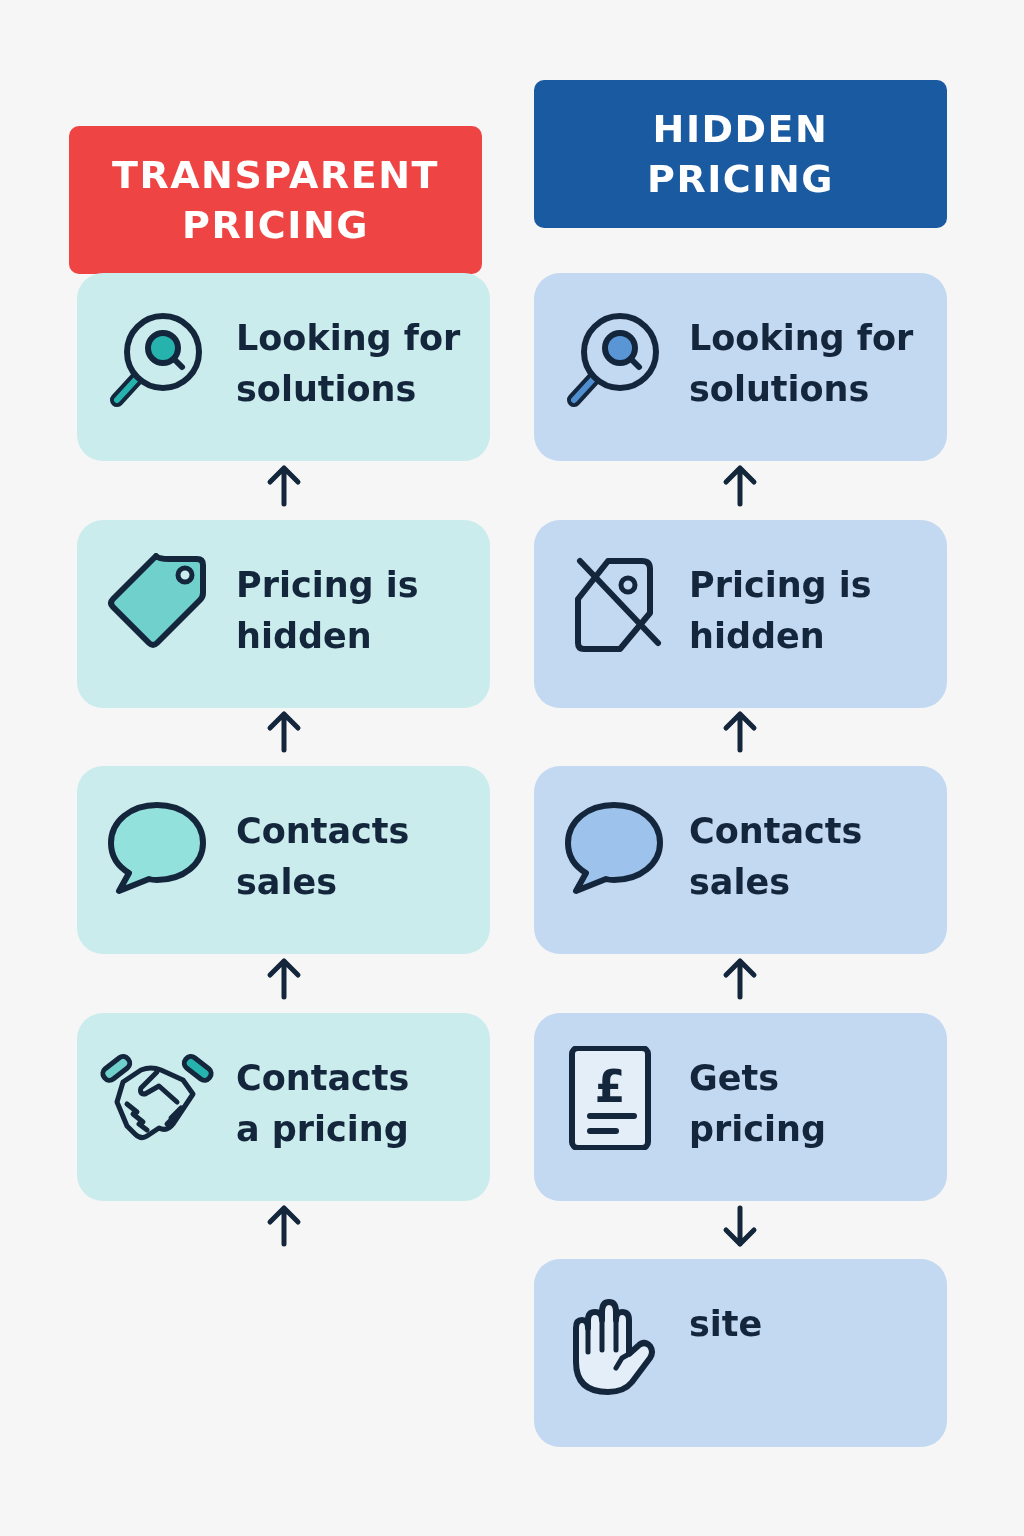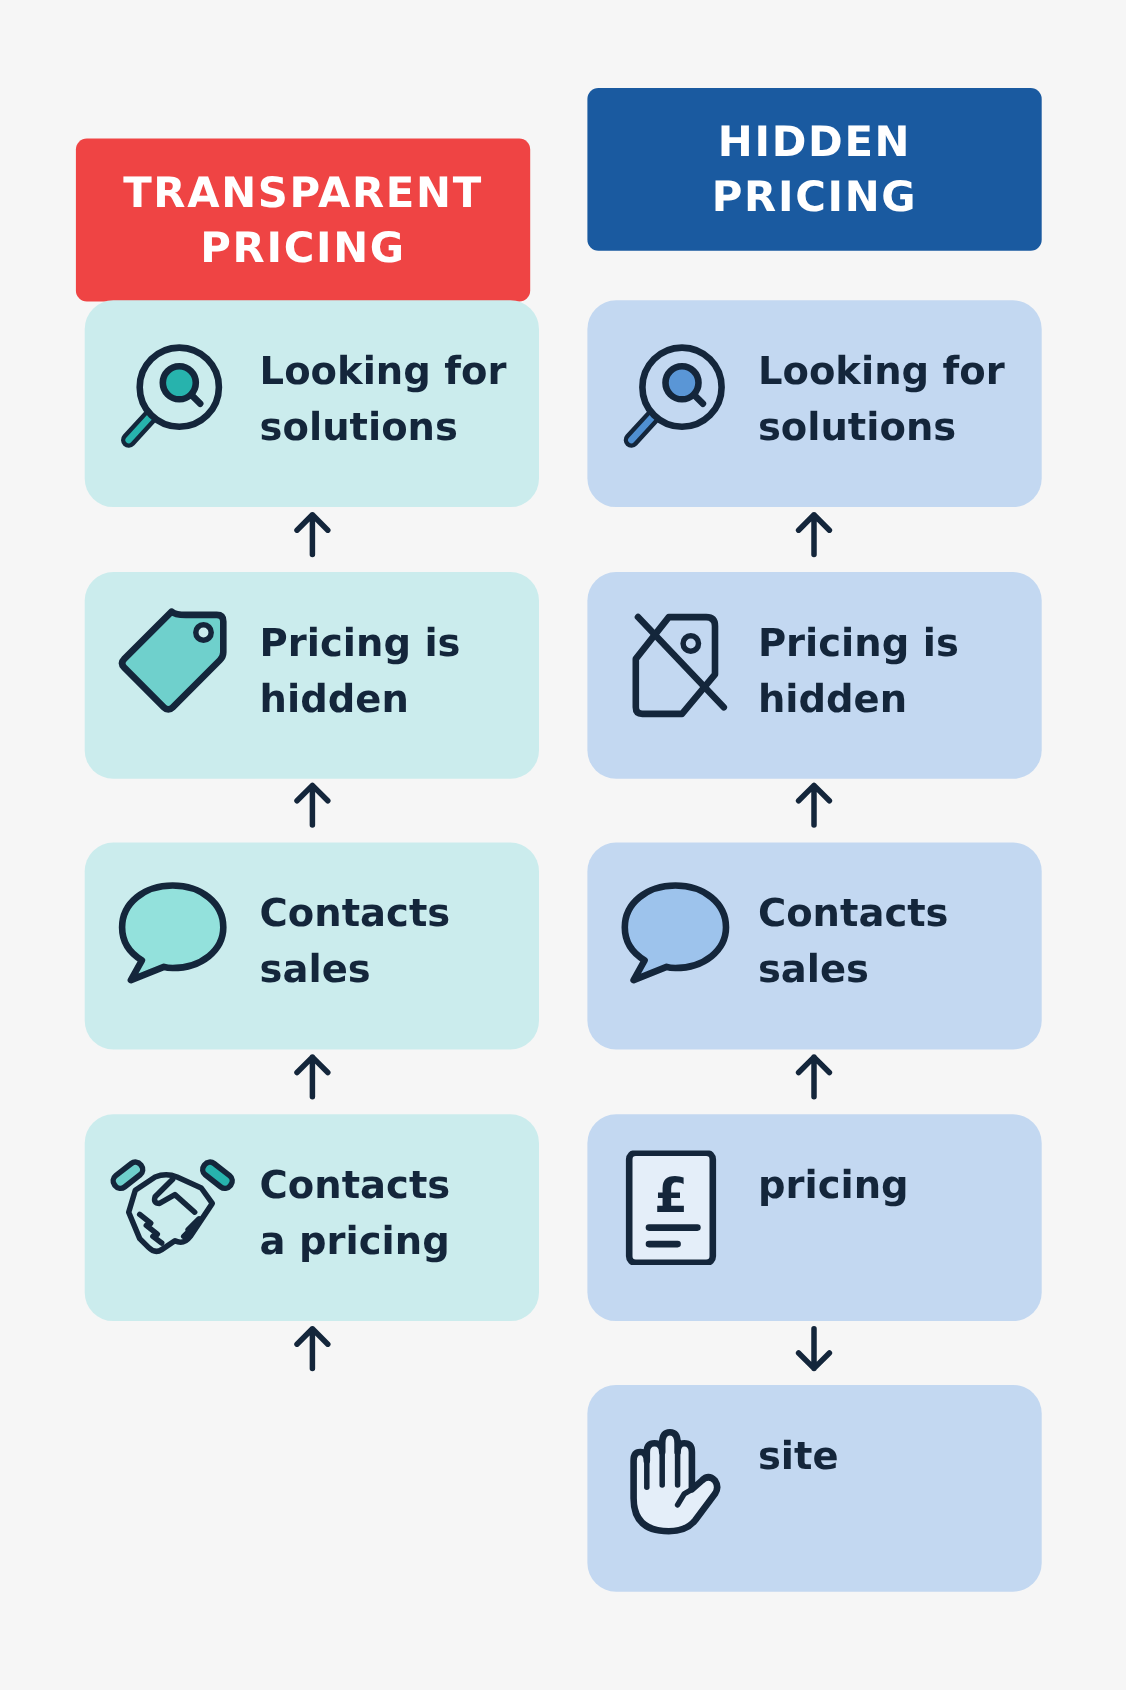--- a/index.html
+++ b/index.html
@@ -183,20 +183,21 @@
   </div>
 
   <div class="card right" style="top:1013px;">
     <svg class="icon" viewBox="0 0 104 104">
       <rect x="10" y="2" width="76" height="100" rx="6" fill="#e4eef9" stroke="#14263b" stroke-width="6"></rect>
       <text x="48" y="56" text-anchor="middle" font-family="DejaVu Sans, sans-serif" font-size="44" fill="#14263b" font-weight="bold">£</text>
       <line x1="28" y1="70" x2="72" y2="70" stroke="#14263b" stroke-width="6" stroke-linecap="round"></line>
       <line x1="28" y1="85" x2="54" y2="85" stroke="#14263b" stroke-width="6" stroke-linecap="round"></line>
     </svg>
     <div class="text">
+      <div>Gets</div>
       <div>pricing</div>
     </div>
   </div>
 
   <div class="arrow" style="left:720px; top:1202px;">
     <svg viewBox="0 0 40 48">
         <path d="M20 6 V42 M6 28 L20 42 L34 28" fill="none" stroke="#14263b" stroke-width="5" stroke-linecap="round" stroke-linejoin="round"></path>
       </svg>
   </div>
 

